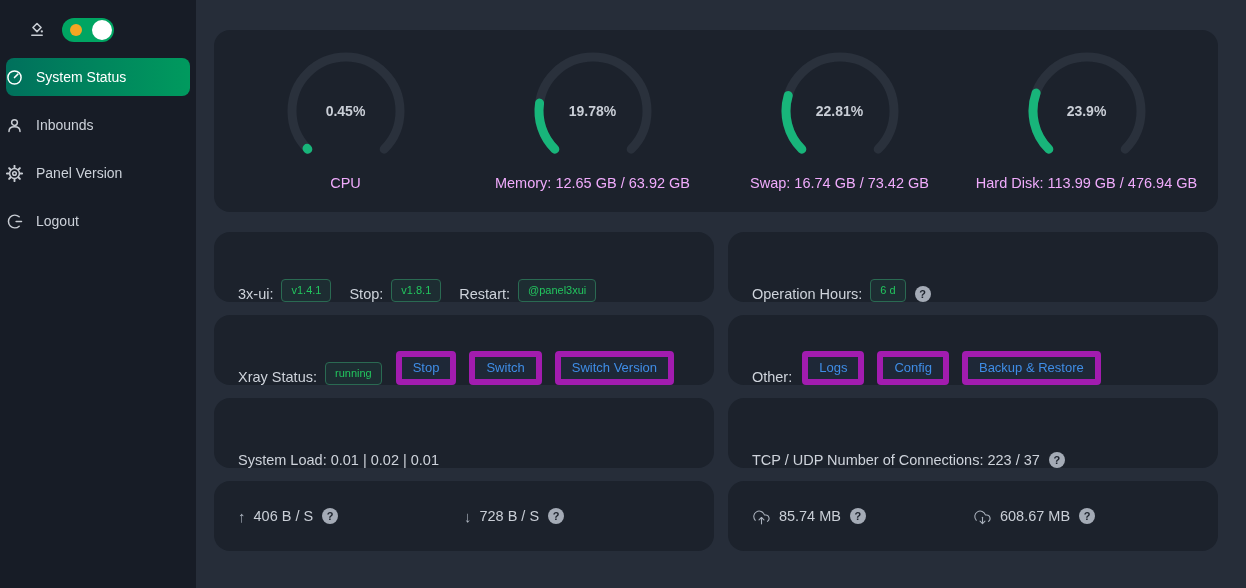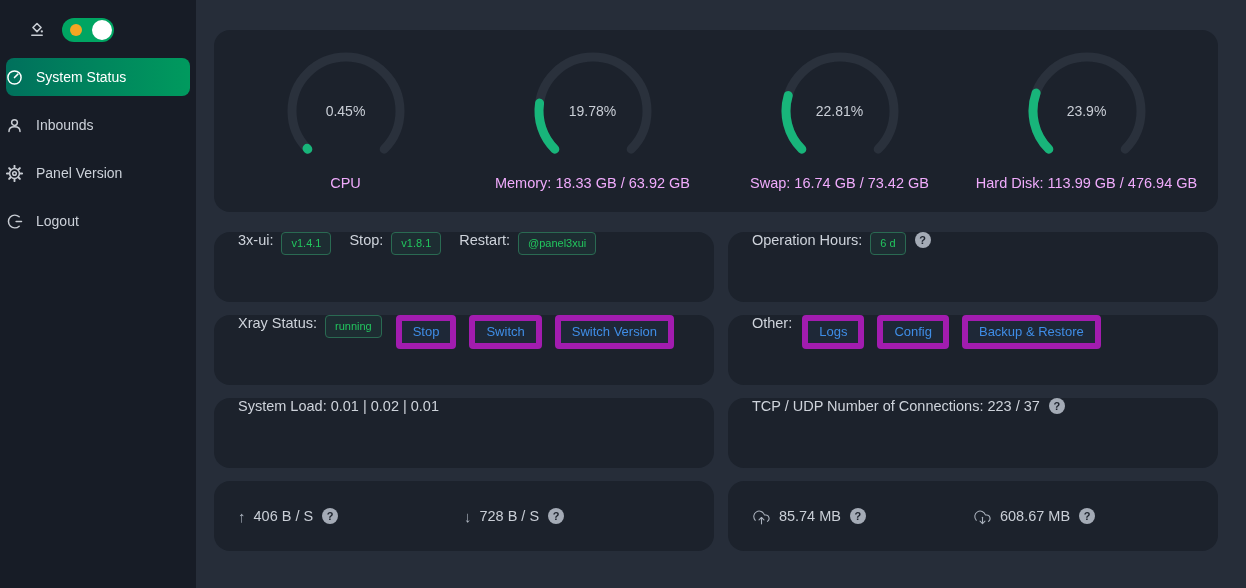--- a/index.html
+++ b/index.html
@@ -31,25 +31,25 @@
   .menu-item.active { background:linear-gradient(90deg,#00705c,#009a5e); color:#ffffff; }
   .menu-item svg { flex-shrink:0; }
 
   
   .main { flex:1; padding:30px 28px 0 18px; }
   .card { background:#1c222c; border-radius:16px; }
 
   .gauges-card { height:182px; display:flex; align-items:center; padding:0 8px; }
   .gauge-cell { flex:1; display:flex; flex-direction:column; align-items:center; }
   .gauge-wrap { position:relative; width:120px; height:120px; }
-  .gauge-value { position:absolute; inset:0; display:flex; align-items:center; justify-content:center; font-size:14px; color:#c9ced6; }
+  .gauge-value { position:absolute; inset:0; display:flex; align-items:center; justify-content:center; font-size:14px; color:#c9ced6;font-weight:bold; }
   .gauge-caption { margin-top:4px; font-size:14.5px; color:#f0abfc; }
 
   .grid { display:grid; grid-template-columns:1.02fr 1fr; gap:13px 14px; margin-top:20px; }
-  .info-card { height:70px; display:flex; align-items:flex-start; padding:0 24px; font-size:14.5px; color:#ced3db; }
+  .info-card { height:70px; display:flex; align-items:flex-end; padding:0 24px; font-size:14.5px; color:#ced3db; }
 
   .tag {
     display:inline-block; padding:2px 9px; font-size:11px; line-height:17px;
     border-radius:4px; border:1px solid #2a6a52; color:#22c55e;
     background:rgba(47,201,138,0.07); margin:0 18px 0 8px; white-space:nowrap;
   }
   .tag.last { margin-right:0; }
   .btn {
     display:inline-block; padding:2px 11px; font-size:13px; line-height:18px;
     border-radius:4px; border:6px solid #a21caf; color:#3f8de6;
@@ -144,21 +144,21 @@
         <div class="gauge-caption">CPU</div>
       </div>
       <div class="gauge-cell">
         <div class="gauge-wrap">
           <div><svg width="120" height="120" viewBox="0 0 120 120">
     <path d="M 21.82 98.18 A 54 54 0 1 1 98.18 98.18" fill="none" stroke="#2a313c" stroke-width="9" stroke-linecap="round"></path>
     <path d="M 21.82 98.18 A 54 54 0 0 1 6.58 52.11" fill="none" stroke="#18b57a" stroke-width="9" stroke-linecap="round"></path>
   </svg></div>
           <div class="gauge-value">19.78%</div>
         </div>
-        <div class="gauge-caption">Memory: 18.33 GB / 63.92 GB</div>
+        <div class="gauge-caption">Memory: 12.65 GB / 63.92 GB</div>
       </div>
       <div class="gauge-cell">
         <div class="gauge-wrap">
           <div><svg width="120" height="120" viewBox="0 0 120 120">
     <path d="M 21.82 98.18 A 54 54 0 1 1 98.18 98.18" fill="none" stroke="#2a313c" stroke-width="9" stroke-linecap="round"></path>
     <path d="M 21.82 98.18 A 54 54 0 0 1 8.25 44.58" fill="none" stroke="#18b57a" stroke-width="9" stroke-linecap="round"></path>
   </svg></div>
           <div class="gauge-value">22.81%</div>
         </div>
         <div class="gauge-caption">Swap: 16.74 GB / 73.42 GB</div>

